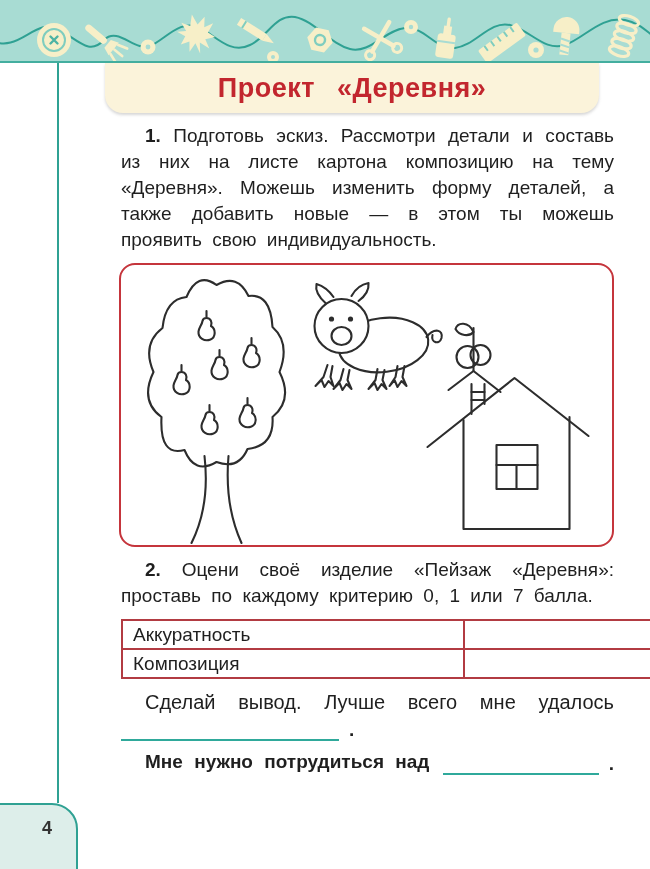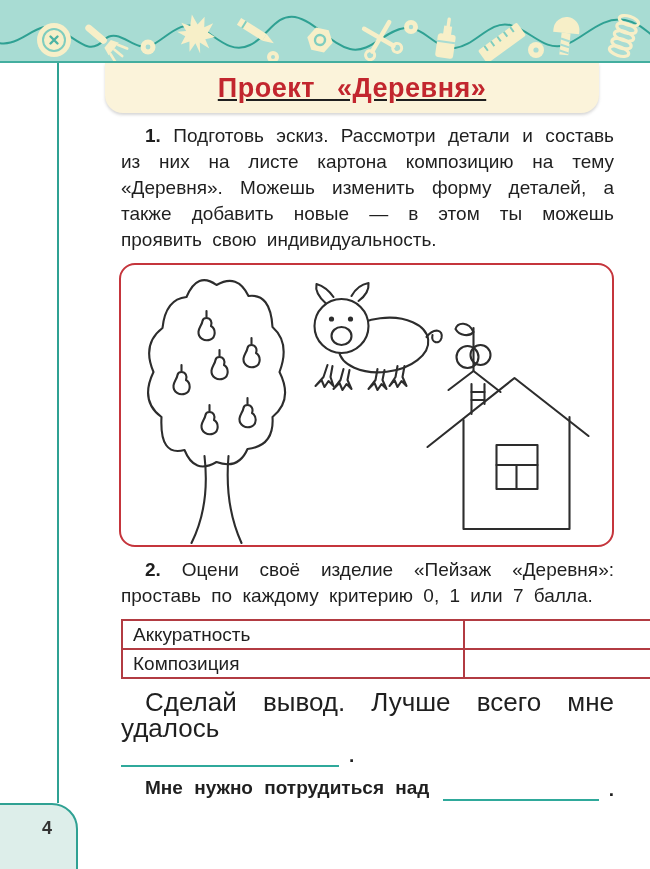--- a/index.html
+++ b/index.html
@@ -9,41 +9,41 @@
     background:#ffffff; font-family:"Liberation Sans", sans-serif; color:#1f1f1f;
   }
   
   .banner { position:absolute; top:0; left:0; width:650px; height:63px;
     background:#a8dcd3; border-bottom:2px solid #43ae9f; }
   .banner svg { display:block; width:650px; height:61px; }
   
   .title-box { position:absolute; top:63px; left:105px; width:494px; height:50px;
     background:#fbf3da; border-radius:0 0 18px 18px;
     box-shadow:0 2px 3px rgba(110,110,110,.28);
-    display:flex; align-items:center; justify-content:center;text-decoration:underline; }
+    display:flex; align-items:center; justify-content:center; }
   .title-box span { font-size:27px; font-weight:bold; color:#c2262e;
     word-spacing:14px; letter-spacing:.5px; }
   
   .left-rule { position:absolute; left:57px; top:63px; width:2px; height:740px; background:#2fa193; }
   
   .content { position:absolute; left:121px; top:120px; width:493px; }
   p.task { font-size:19px; line-height:26px; text-align:justify;
     word-spacing:5px; text-indent:24px; margin:3px 0 10px; }
   .tnum { font-weight:bold; }
   
   .sketch { width:495px; height:284px; margin-left:-2px; margin-bottom:10px;
     border:2.5px solid #c5353c; border-radius:16px; background:#fff; overflow:hidden; }
   .sketch svg { width:100%; height:100%; display:block; }
   
   table.criteria { border-collapse:collapse; width:556px; margin-top:0; table-layout:fixed; }
   .criteria td { border:2px solid #b23b42; height:29px; font-size:19px;
     padding:0 0 0 10px; word-spacing:8px; background:#fff; }
   .criteria td.score { width:212px; }
   
-  .concl1 { font-size:26px; line-height:26px; margin-top:10px; text-indent:24px;
+  .concl1 { font-size:20px; line-height:26px; margin-top:10px; text-indent:24px;
     text-align:justify; text-align-last:justify; word-spacing:4px; }
   .blankrow { display:flex; align-items:flex-end; height:24px; margin-top:2px; font-size:19px; }
   .blank { display:inline-block; border-bottom:2.5px solid #2fa99b; height:18px; }
   .b1 { width:218px; }
   .dot { margin-left:10px; font-size:19px; font-weight:bold; line-height:22px; }
   .concl2 { display:flex; align-items:flex-end; margin-top:8px; font-size:19px; line-height:26px; }
   .c2text { padding-left:24px; word-spacing:6px; white-space:nowrap;font-weight:bold; }
   .concl2 .blank.grow { flex:1; margin-left:14px; }
   
   .page-tab { position:absolute; left:-24px; top:803px; width:102px; height:92px;

